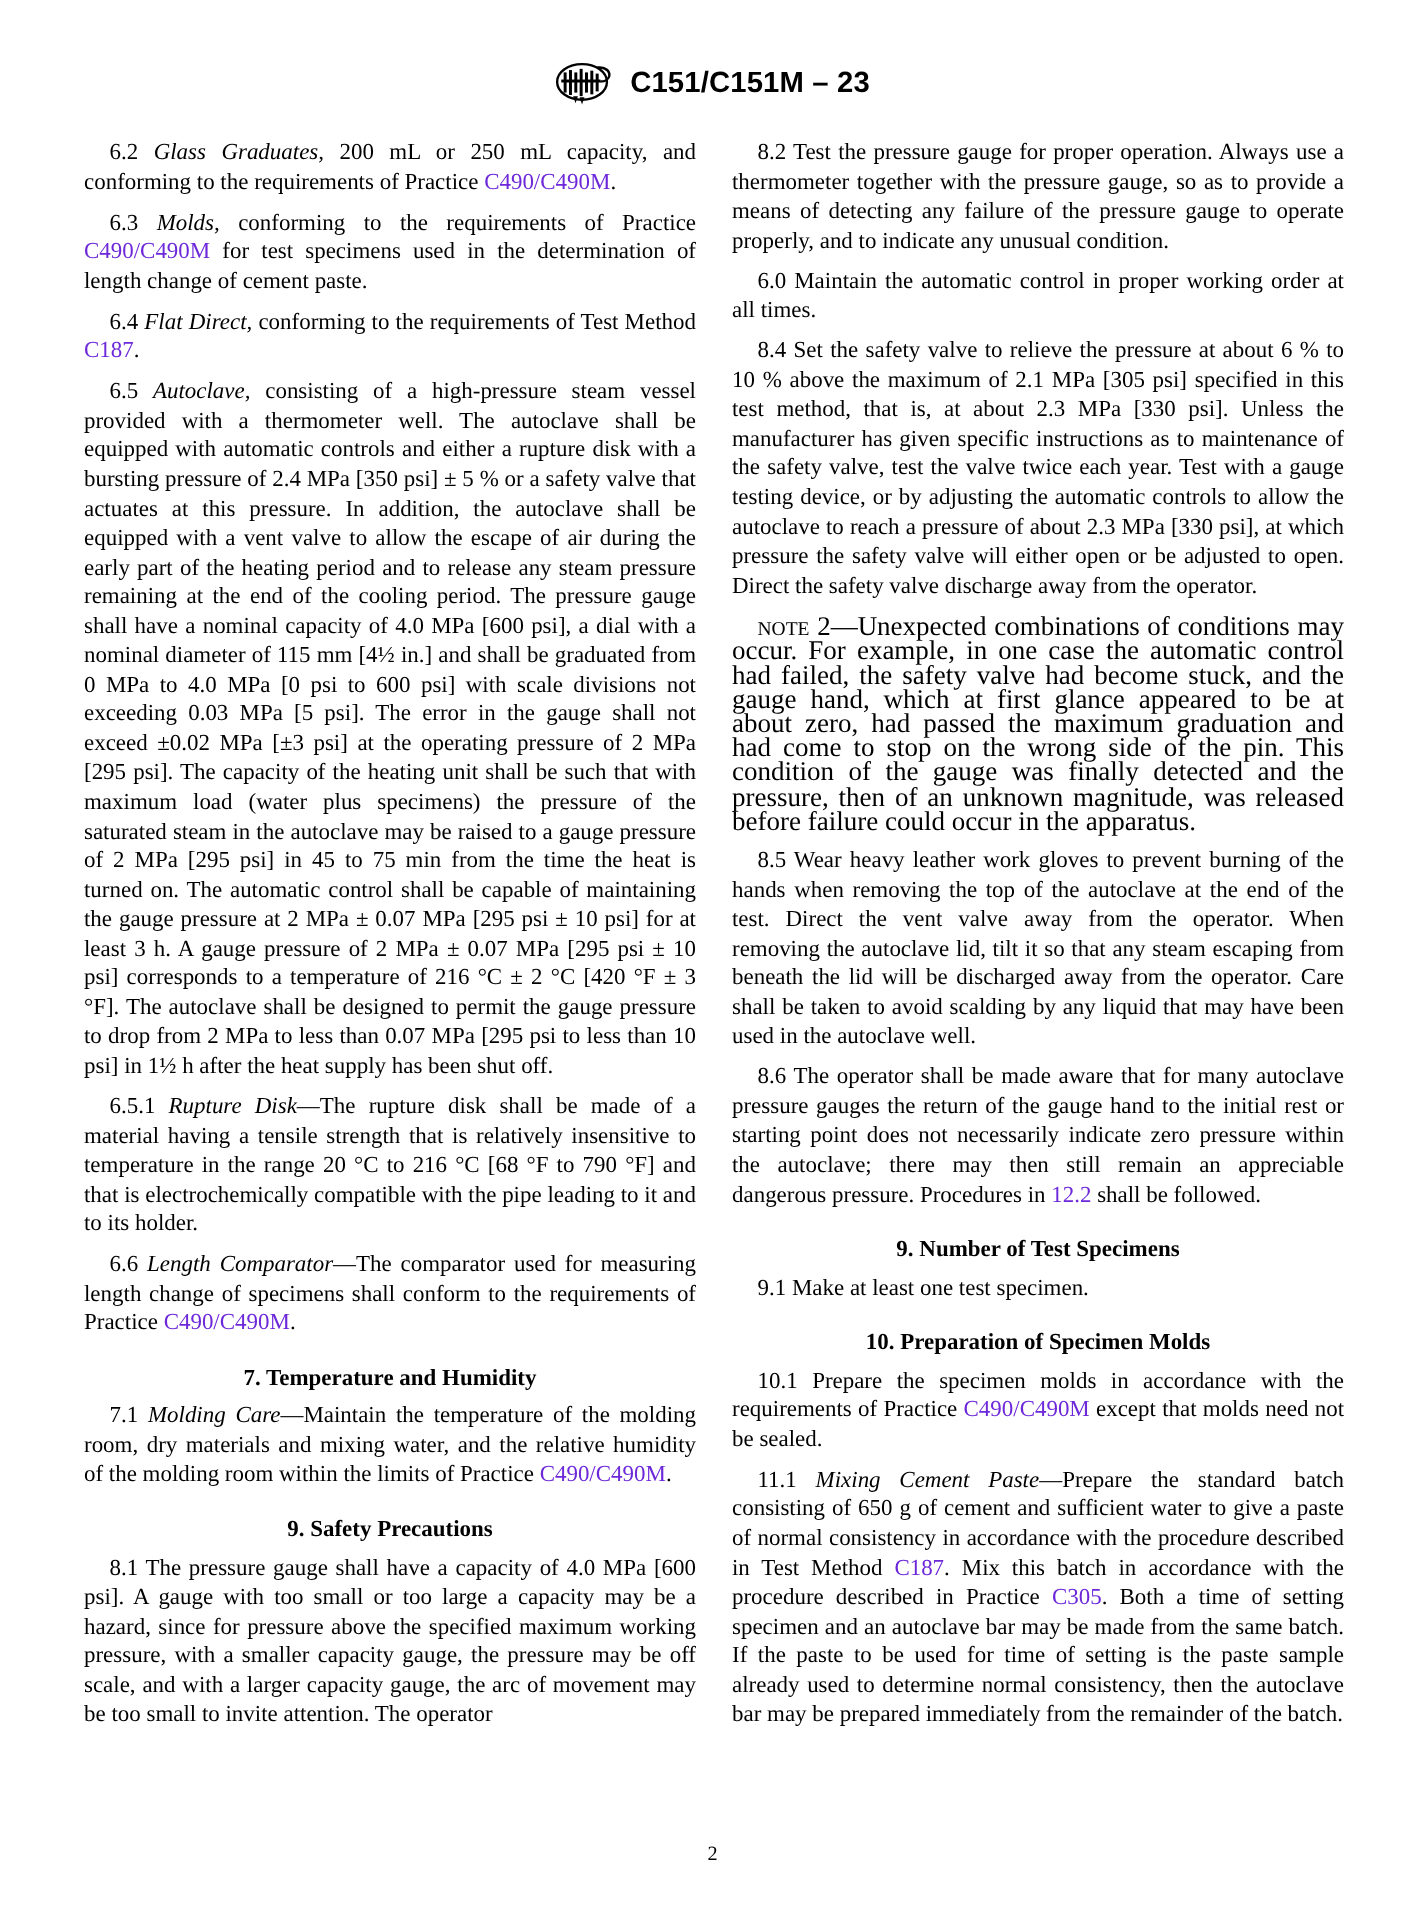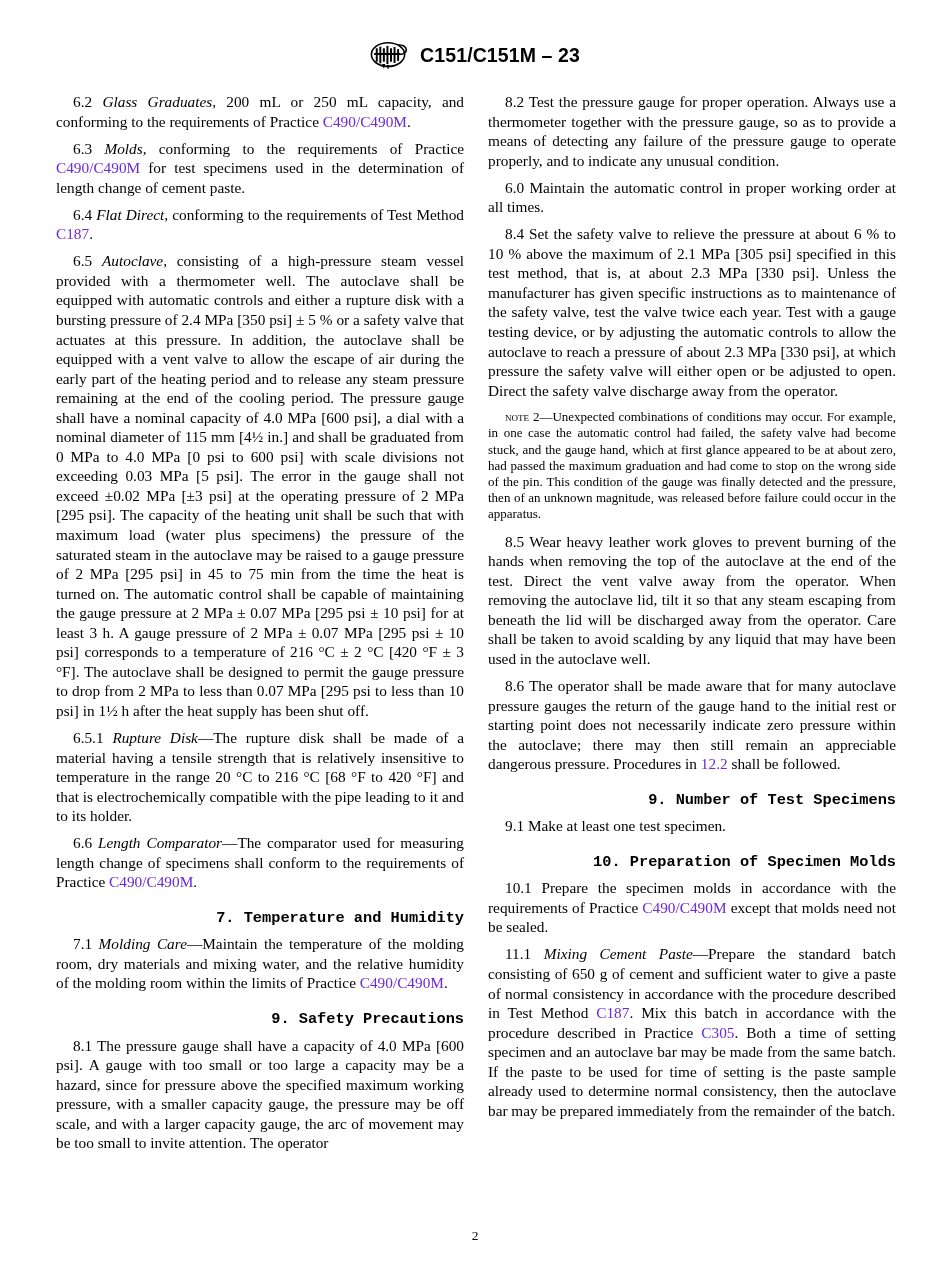--- a/index.html
+++ b/index.html
@@ -70,28 +70,27 @@
     text-indent: 0;
   }
   p.para + p.para {
     margin-top: 7.5px;
   }
   h2.section-head {
     margin: 17px 0 6px 0;
     font-size: 15.3px;
     line-height: 19.55px;
     font-weight: bold;
-    text-align: right;
+    text-align: center;
     text-indent: 0;
-    font-family: Liberation Mono, monospace;
   }
   p.note {
     margin: 9px 0 0 0;
     text-align: justify;
-    font-size: 13px;
+    font-size: 18px;
     line-height: 16.2px;
     text-indent: 17px;
   }
   .note-label {
     font-variant: small-caps;
     text-transform: lowercase;
   }
   .it {
     font-style: italic;
   }
@@ -139,21 +138,21 @@
     <div class="col">
 
       <p class="para"><span>6.2</span> <span class="it">Glass Graduates,</span><span> 200 mL or 250 mL capacity, and conforming to the requirements of Practice </span><span class="ref">C490/C490M</span><span>.</span></p>
 
       <p class="para"><span>6.3</span> <span class="it">Molds,</span><span> conforming to the requirements of Practice </span><span class="ref">C490/C490M</span><span> for test specimens used in the determination of length change of cement paste.</span></p>
 
       <p class="para"><span>6.4</span> <span class="it">Flat Direct,</span><span> conforming to the requirements of Test Method </span><span class="ref">C187</span><span>.</span></p>
 
       <p class="para"><span>6.5</span> <span class="it">Autoclave,</span><span> consisting of a high-pressure steam vessel provided with a thermometer well. The autoclave shall be equipped with automatic controls and either a rupture disk with a bursting pressure of 2.4 MPa [350 psi] ± 5 % or a safety valve that actuates at this pressure. In addition, the autoclave shall be equipped with a vent valve to allow the escape of air during the early part of the heating period and to release any steam pressure remaining at the end of the cooling period. The pressure gauge shall have a nominal capacity of 4.0 MPa [600 psi], a dial with a nominal diameter of 115 mm [4½ in.] and shall be graduated from 0 MPa to 4.0 MPa [0 psi to 600 psi] with scale divisions not exceeding 0.03 MPa [5 psi]. The error in the gauge shall not exceed ±0.02 MPa [±3 psi] at the operating pressure of 2 MPa [295 psi]. The capacity of the heating unit shall be such that with maximum load (water plus specimens) the pressure of the saturated steam in the autoclave may be raised to a gauge pressure of 2 MPa [295 psi] in 45 to 75 min from the time the heat is turned on. The automatic control shall be capable of maintaining the gauge pressure at 2 MPa ± 0.07 MPa [295 psi ± 10 psi] for at least 3 h. A gauge pressure of 2 MPa ± 0.07 MPa [295 psi ± 10 psi] corresponds to a temperature of 216 °C ± 2 °C [420 °F ± 3 °F]. The autoclave shall be designed to permit the gauge pressure to drop from 2 MPa to less than 0.07 MPa [295 psi to less than 10 psi] in 1½ h after the heat supply has been shut off.</span></p>
 
-      <p class="para"><span>6.5.1</span> <span class="it">Rupture Disk</span><span>—The rupture disk shall be made of a material having a tensile strength that is relatively insensitive to temperature in the range 20 °C to 216 °C [68 °F to 420 °F] and that is electrochemically compatible with the pipe leading to it and to its holder.</span></p>
+      <p class="para"><span>6.5.1</span> <span class="it">Rupture Disk</span><span>—The rupture disk shall be made of a material having a tensile strength that is relatively insensitive to temperature in the range 20 °C to 216 °C [68 °F to 790 °F] and that is electrochemically compatible with the pipe leading to it and to its holder.</span></p>
 
       <p class="para"><span>6.6</span> <span class="it">Length Comparator</span><span>—The comparator used for measuring length change of specimens shall conform to the requirements of Practice </span><span class="ref">C490/C490M</span><span>.</span></p>
 
       <h2 class="section-head">7.  Temperature and Humidity</h2>
 
       <p class="para"><span>7.1</span> <span class="it">Molding Care</span><span>—Maintain the temperature of the molding room, dry materials and mixing water, and the relative humidity of the molding room within the limits of Practice </span><span class="ref">C490/C490M</span><span>.</span></p>
 
 
       <h2 class="section-head">9.  Safety Precautions</h2>
 

